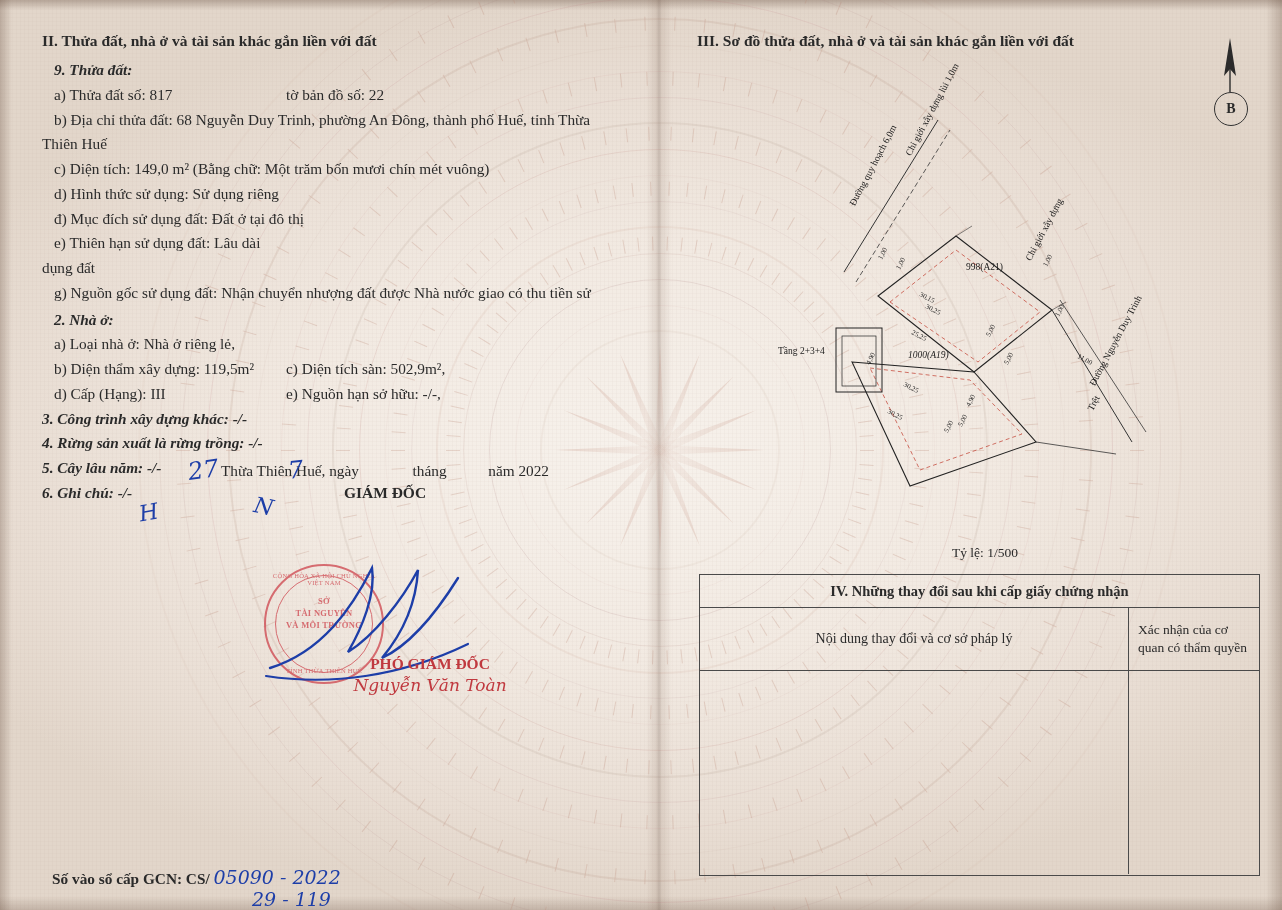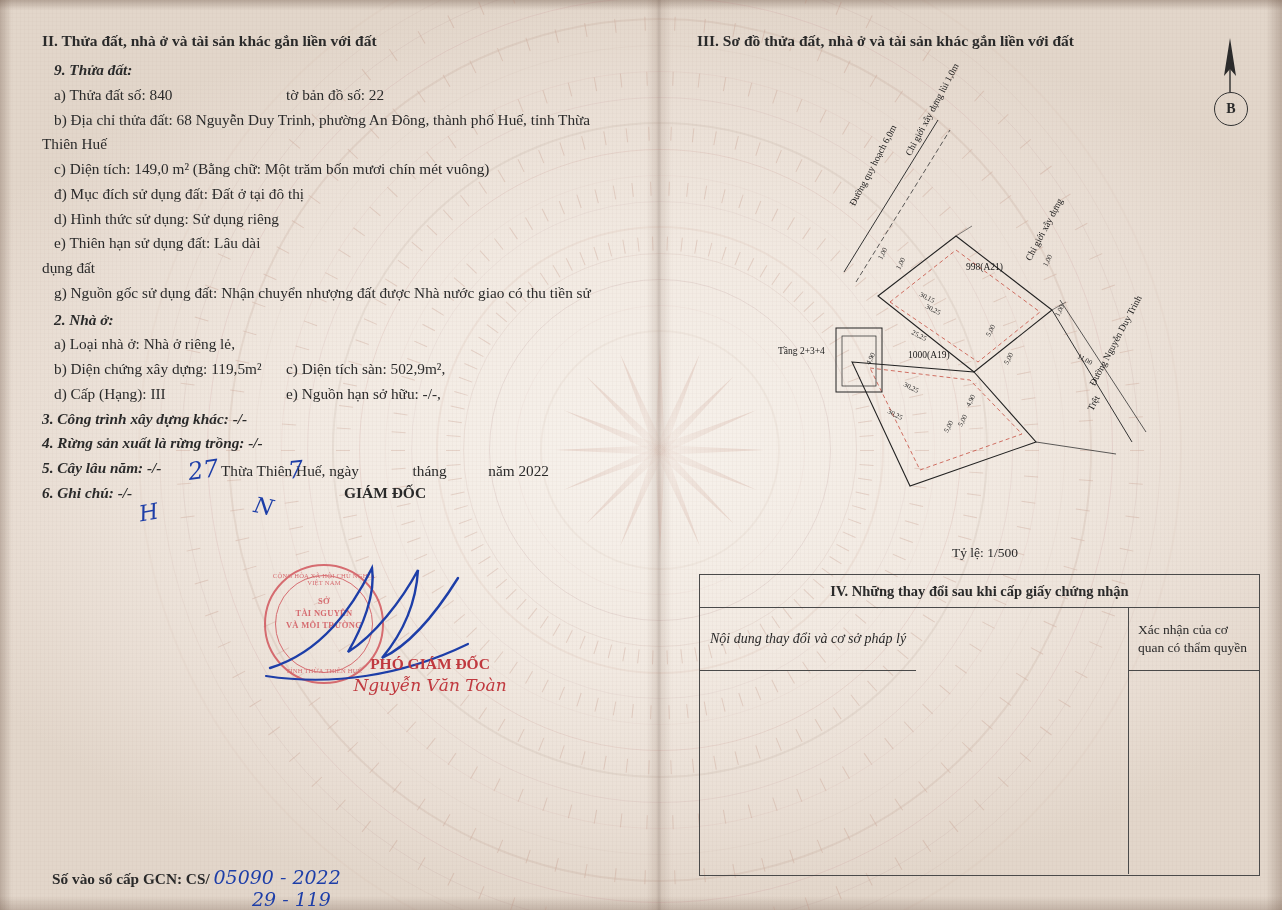--- a/index.html
+++ b/index.html
@@ -151,21 +151,21 @@
   
   #table4{
     position:absolute;left:699px;top:574px;width:559px;height:300px;
     border:1.3px solid #4a4a4a;
   }
   #table4 .hdr{
     height:32px;border-bottom:1.3px solid #4a4a4a;display:flex;align-items:center;justify-content:center;
     font-weight:bold;font-size:14.5px;
   }
   #table4 .cols{display:flex;height:266px;}
-  #table4 .c1{flex:0 0 428px;border-right:1.3px solid #4a4a4a;display:flex;flex-direction:row;font-style:italic;}
+  #table4 .c1{flex:0 0 428px;border-right:1.3px solid #4a4a4a;display:flex;flex-direction:column;}
   #table4 .c2{flex:1;display:flex;flex-direction:column;}
   #table4 .ch{
     height:62px;border-bottom:1.3px solid #4a4a4a;display:flex;align-items:center;justify-content:center;
     font-size:14px;text-align:center;padding:0 10px;line-height:1.3;
   }
   #table4 .ch2{
     height:62px;border-bottom:1.3px solid #4a4a4a;display:flex;align-items:center;
     font-size:13.5px;text-align:left;padding:0 9px;line-height:1.3;
   }
   #table4 .body{flex:1;}
@@ -745,35 +745,35 @@
       <div class="ray" style="transform: translate(-50%, -100%) rotate(315deg);"></div>
       <div class="ray" style="transform: translate(-50%, -100%) rotate(337.5deg);"></div>
     </div>
   </div>
 
 <div id="left-col">
   <div class="sec-title">II. Thửa đất, nhà ở và tài sản khác gắn liền với đất</div>
   <div style="height:8px"></div>
   <div class="it indent">9. Thửa đất:</div>
   <div class="pair indent">
-    <div class="a line">a) Thửa đất số: 840</div>
+    <div class="a line">a) Thửa đất số: 817</div>
     <div class="line">tờ bản đồ số: 22</div>
   </div>
   <div class="line indent">b) Địa chỉ thửa đất: 68 Nguyễn Duy Trinh, phường An Đông, thành phố Huế, tỉnh Thừa</div>
   <div class="line">Thiên Huế</div>
   <div class="line indent">c) Diện tích: 149,0 m² (Bằng chữ: Một trăm bốn mươi chín mét vuông)</div>
+  <div class="line indent">d) Hình thức sử dụng: Sử dụng riêng</div>
   <div class="line indent">đ) Mục đích sử dụng đất: Đất ở tại đô thị</div>
-  <div class="line indent">d) Hình thức sử dụng: Sử dụng riêng</div>
   <div class="line indent">e) Thiên hạn sử dụng đất: Lâu dài</div>
   <div class="line">dụng đất</div>
   <div class="line indent">g) Nguồn gốc sử dụng đất: Nhận chuyển nhượng đất được Nhà nước giao có thu tiền sử</div>
   <div class="it indent" style="margin-top:2px">2. Nhà ở:</div>
   <div class="line indent">a) Loại nhà ở: Nhà ở riêng lẻ,</div>
   <div class="pair indent">
-    <div class="a line">b) Diện chứng xây dựng: 119,5m²</div>
+    <div class="a line">b) Diện thẩm xây dựng: 119,5m²</div>
     <div class="line">c) Diện tích sàn: 502,9m²,</div>
   </div>
   <div class="pair indent">
     <div class="a line">d) Cấp (Hạng): III</div>
     <div class="line">e) Nguồn hạn sở hữu: -/-,</div>
   </div>
   <div class="it">3. Công trình xây dựng khác: -/-</div>
   <div class="it">4. Rừng sản xuất là rừng trồng: -/-</div>
   <div class="it">5. Cây lâu năm: -/-</div>
   <div class="it">6. Ghi chú: -/-</div>
@@ -812,21 +812,21 @@
     <line x1="300" y1="250" x2="386" y2="382" stroke="#333" stroke-width="0.8"></line>
 
     <line x1="196" y1="186" x2="212" y2="176" stroke="#333" stroke-width="0.6"></line>
     <line x1="292" y1="260" x2="306" y2="252" stroke="#333" stroke-width="0.6"></line>
   </svg>
   <div id="map-labels">
       <div class="maplabel" style="left: 92px; top: 150px; transform: rotate(-62deg); transform-origin: 0px 50%;">Đường quy hoạch 6,0m</div>
       <div class="maplabel" style="left: 148px; top: 100px; transform: rotate(-62deg); transform-origin: 0px 50%;">Chỉ giới xây dựng lùi 1,0m</div>
       <div class="maplabel" style="left: 268px; top: 205px; transform: rotate(-62deg); transform-origin: 0px 50%;">Chỉ giới xây dựng</div>
       <div class="maplabel" style="left: 206px; top: 212px; transform: rotate(0deg); transform-origin: 0px 50%;">998(A21)</div>
-      <div class="maplabel" style="left: 148px; top: 300px; transform: rotate(0deg); transform-origin: 0px 50%;">1000(A19)</div>
+      <div class="maplabel" style="left: 148px; top: 300px; transform: rotate(0deg); transform-origin: 0px 50%; font-style: italic;">1000(A19)</div>
       <div class="maplabel" style="left: 18px; top: 296px; transform: rotate(0deg); transform-origin: 0px 50%;">Tầng 2+3+4</div>
       <div class="maplabel" style="left: 330px; top: 355px; transform: rotate(-62deg); transform-origin: 0px 50%;">Trệt</div>
       <div class="maplabel" style="left: 332px; top: 330px; transform: rotate(-62deg); transform-origin: 0px 50%;">Đường Nguyễn Duy Trinh</div>
     </div>
   <div id="map-dims">
       <div class="dim" style="left: 120px; top: 205px; transform: rotate(-62deg); transform-origin: 0px 50%;">1,00</div>
       <div class="dim" style="left: 138px; top: 215px; transform: rotate(-62deg); transform-origin: 0px 50%;">1,00</div>
       <div class="dim" style="left: 285px; top: 212px; transform: rotate(-62deg); transform-origin: 0px 50%;">1,00</div>
       <div class="dim" style="left: 297px; top: 262px; transform: rotate(-62deg); transform-origin: 0px 50%;">1,00</div>
       <div class="dim" style="left: 160px; top: 240px; transform: rotate(28deg); transform-origin: 0px 50%;">30,15</div>

